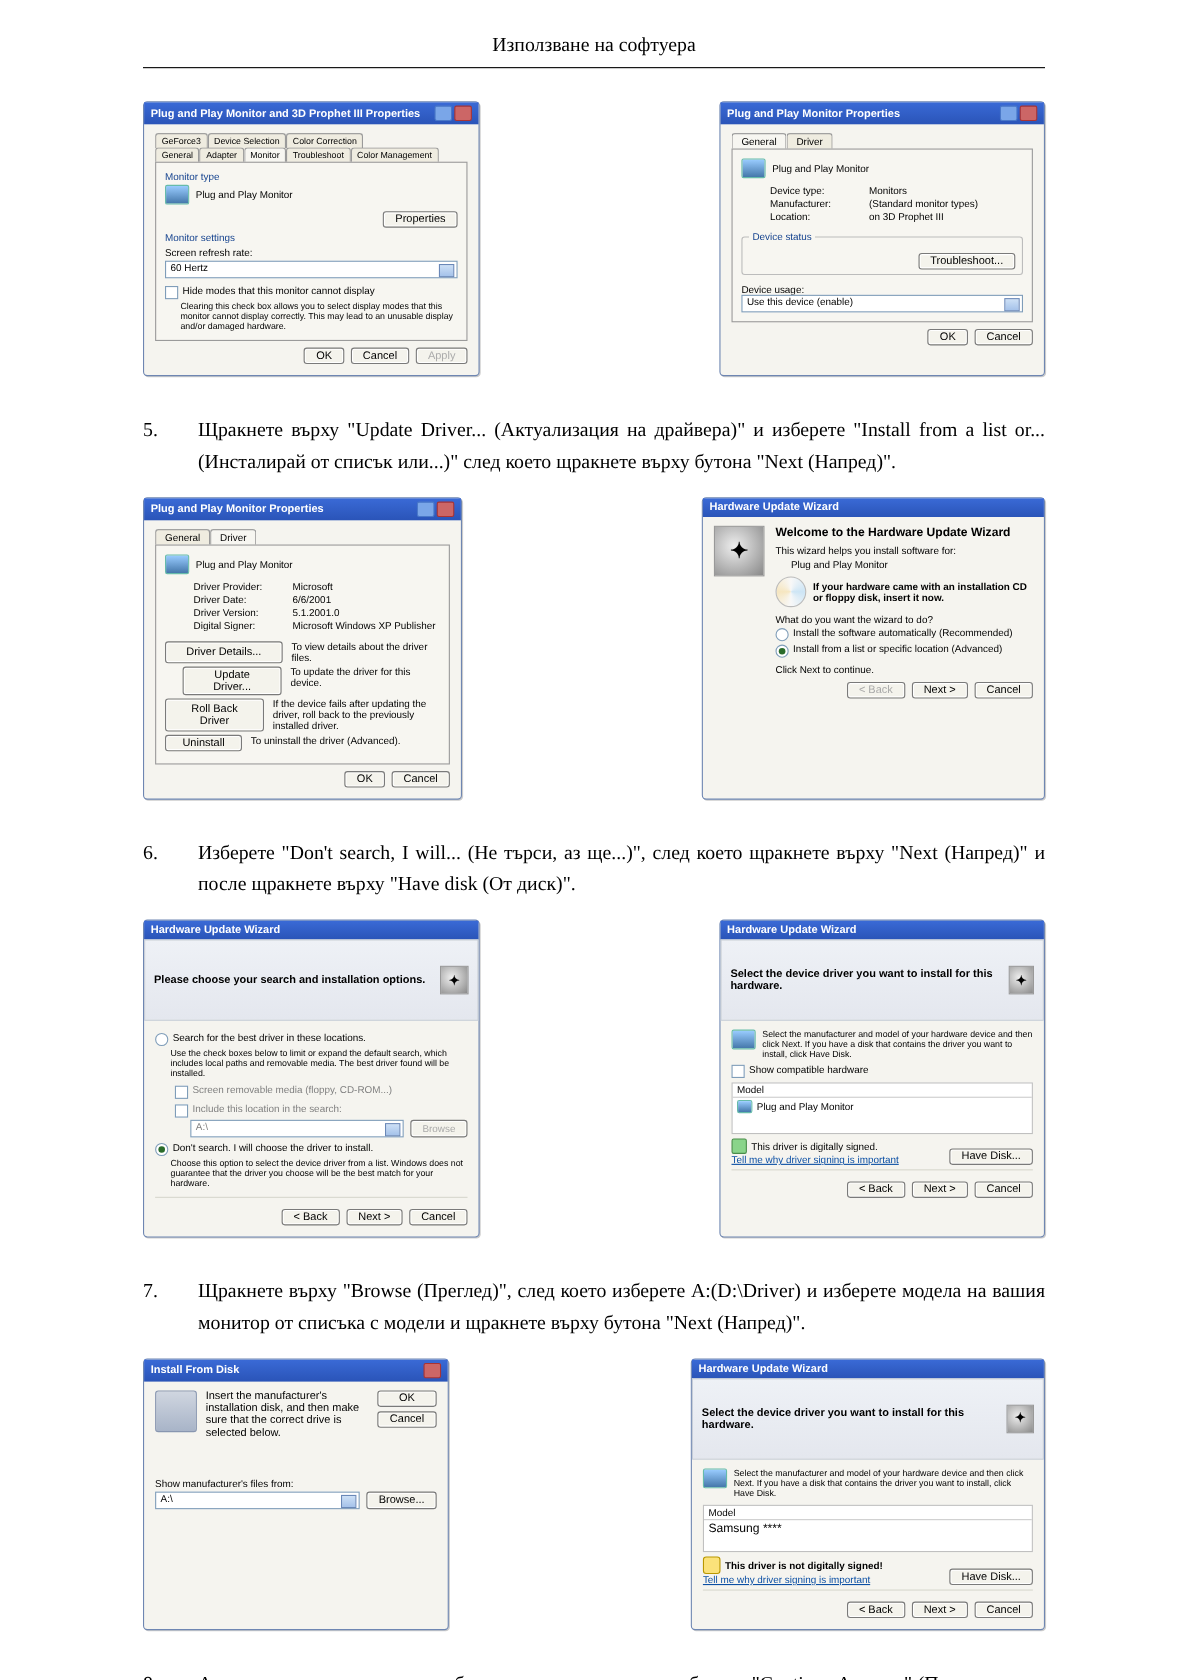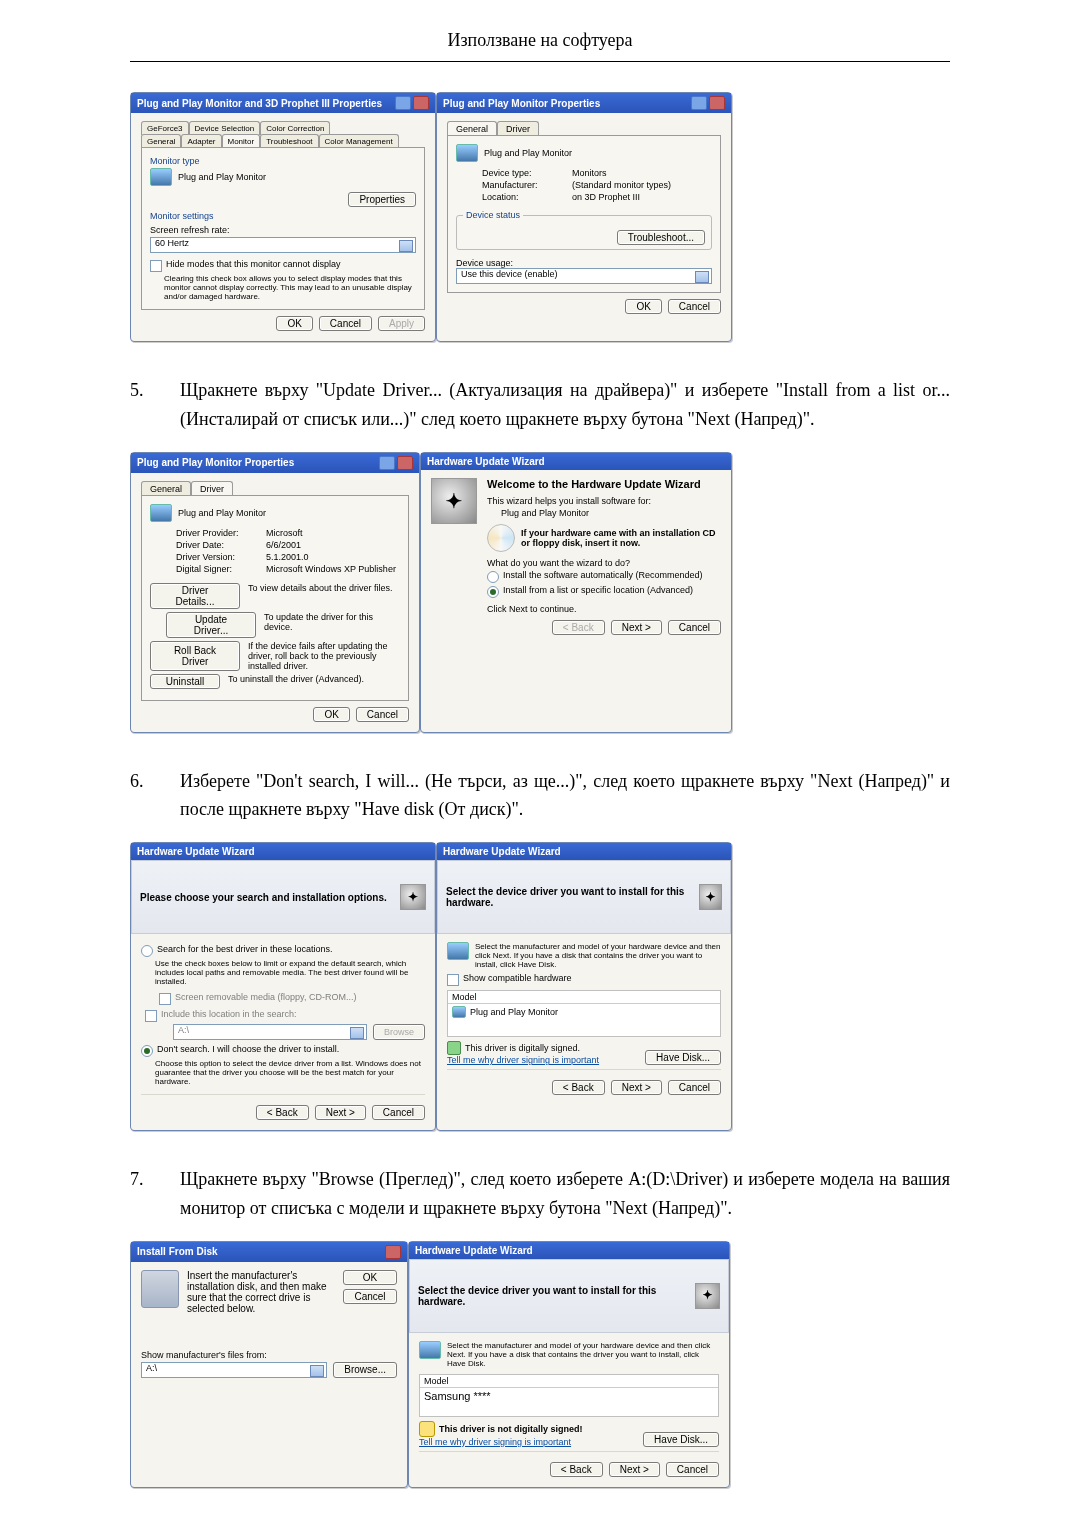--- a/index.html
+++ b/index.html
@@ -28,21 +28,21 @@
     gap: 26px;
     margin: 24px 0 10px;
     font-size: 18px;
     line-height: 1.6;
     text-align: justify;
   }
   .step .num { min-width: 24px; }
 
   .figrow {
     display: flex;
-    justify-content: flex-start;
+    justify-content: space-between;
     margin: 18px 0 34px;
   }
   .dlg {
     background: #f5f4ef;
     border: 1px solid #6e86b2;
     border-radius: 4px;
     font-family: Tahoma, Arial, sans-serif;
     font-size: 9px;
     color: #000;
     display: flex;
@@ -299,21 +299,21 @@
             <div class="kv">
                 <span class="k">Driver Version:</span>
                 <span>5.1.2001.0</span>
               </div>
             <div class="kv">
                 <span class="k">Digital Signer:</span>
                 <span>Microsoft Windows XP Publisher</span>
               </div>
           </div>
           <div style="display:flex; gap:8px; margin:3px 0;">
-              <button class="btn-xp" style="width:90px">Driver Details...</button>
+              <button class="btn-xp" style="width:107px">Driver Details...</button>
               <span style="flex:1">To view details about the driver files.</span>
             </div>
           <div style="display:flex; gap:8px; margin:3px 0;padding-left:16px;">
               <button class="btn-xp" style="width:90px">Update Driver...</button>
               <span style="flex:1">To update the driver for this device.</span>
             </div>
           <div style="display:flex; gap:8px; margin:3px 0;">
               <button class="btn-xp" style="width:90px">Roll Back Driver</button>
               <span style="flex:1">If the device fails after updating the driver, roll back to the previously installed driver.</span>
             </div>
@@ -383,21 +383,21 @@
       <div class="dlg-body">
         <div class="check">
             <div class="radio"></div>
             <span>Search for the best driver in these locations.</span>
           </div>
         <div style="margin:0 0 4px 14px; font-size:8px">Use the check boxes below to limit or expand the default search, which includes local paths and removable media. The best driver found will be installed.</div>
         <div class="check small-gray" style="margin-left:18px">
             <div class="cbox"></div>
             <span>Screen removable media (floppy, CD-ROM...)</span>
           </div>
-        <div class="check small-gray" style="margin-left:4px">
+        <div class="check small-gray" style="margin-left:18px">
             <div class="cbox"></div>
             <span>Include this location in the search:</span>
           </div>
         <div style="display:flex; gap:6px; margin-left:32px;">
           <div class="select-xp small-gray" style="flex:1">A:\</div>
           <button class="btn-xp small-gray" style="color:#aaa">Browse</button>
         </div>
         <div class="check" style="margin-top:4px">
             <div class="radio on"></div>
             <span>Don't search. I will choose the driver to install.</span>

